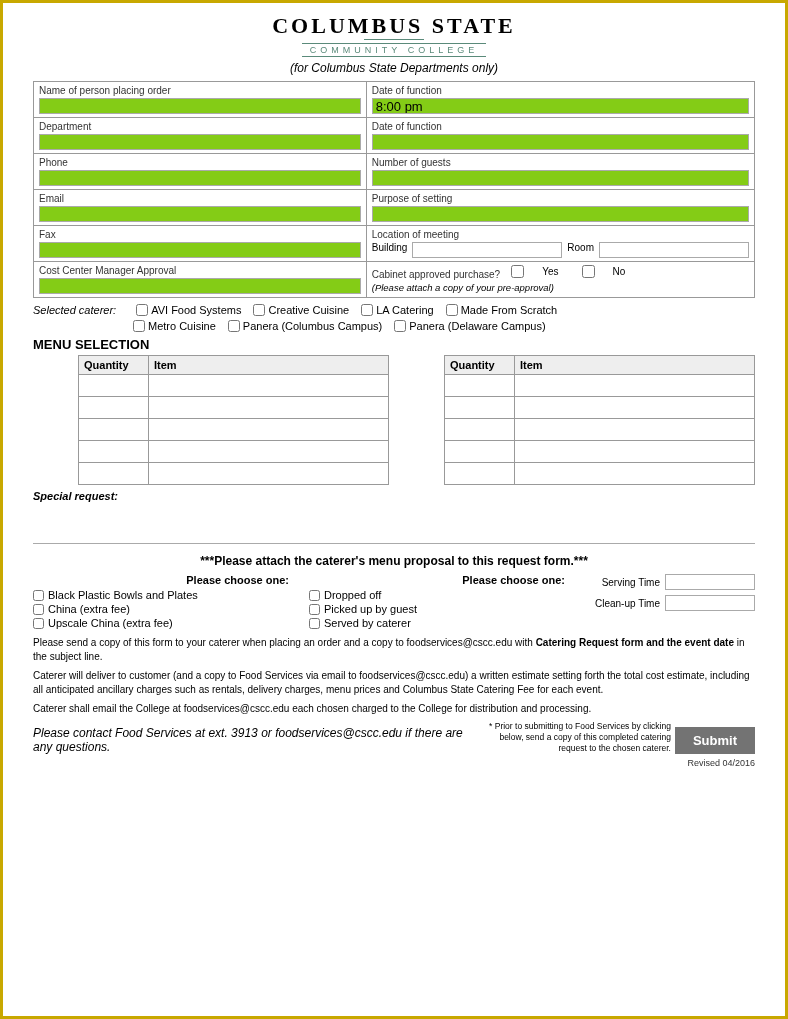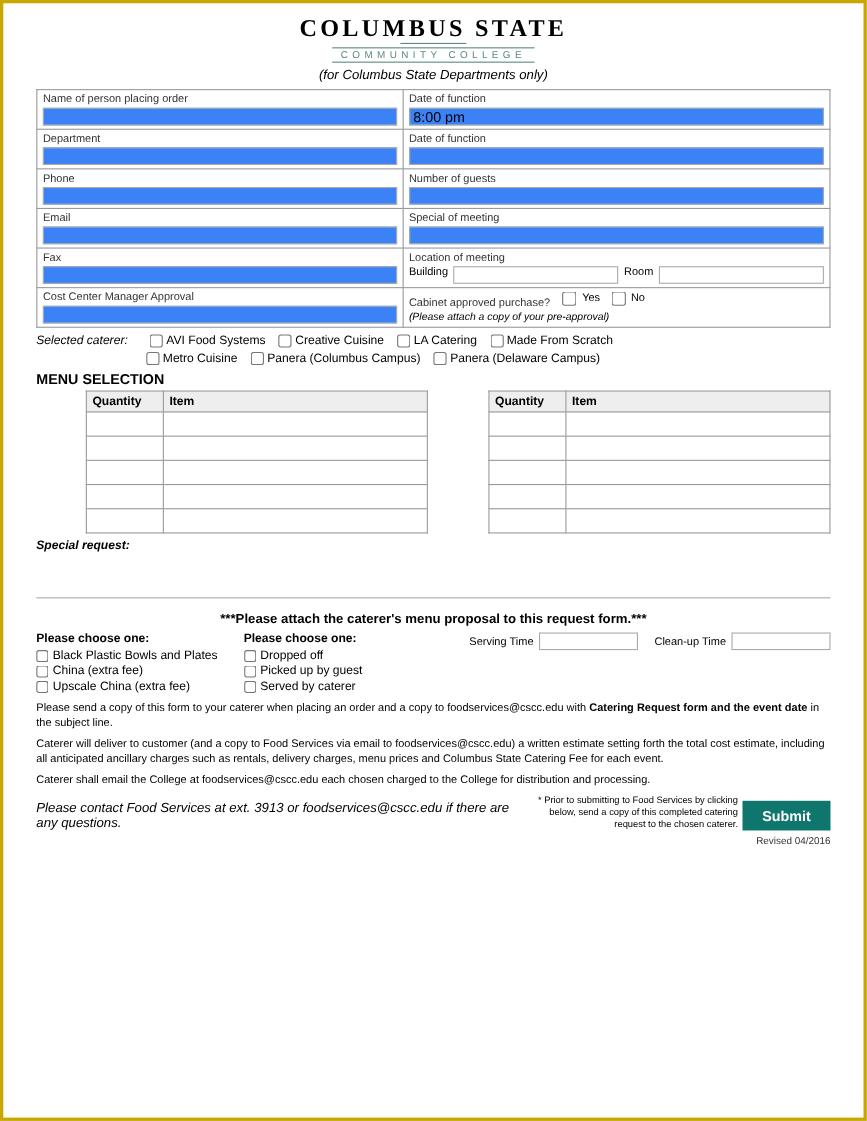--- a/index.html
+++ b/index.html
@@ -62,21 +62,21 @@
     .field-label {
       font-size: 10px;
       color: #333;
       display: block;
       margin-bottom: 2px;
     }
     .field-input {
       width: 100%;
       height: 16px;
       border: 1px solid #aaa;
-      background: #3b82f6;
+      background: #84cc16;
       font-size: 11px;
       padding: 1px 3px;
     }
     .field-input.value {
       font-size: 13px;
       font-weight: normal;
     }
     .left-col { width: 50%; }
     .right-col { width: 50%; }
 
@@ -190,35 +190,37 @@
       margin-bottom: 5px;
       align-items: flex-start;
     }
     .choose-box {
       flex: 1;
     }
     .choose-title {
       font-size: 11px;
       font-weight: bold;
       margin-bottom: 3px;
+      text-align: right;
     }
     .choose-item {
       display: flex;
       align-items: center;
       gap: 4px;
       margin-bottom: 2px;
       font-size: 11px;
     }
     .choose-item input[type="checkbox"] {
       width: 11px;
       height: 11px;
     }
 
     .serving-box {
       display: flex;
+      flex-direction: column;
       gap: 5px;
       justify-content: center;
     }
     .serving-row {
       display: flex;
       align-items: center;
       gap: 5px;
       font-size: 11px;
     }
     .serving-label {
@@ -258,21 +260,21 @@
       align-items: flex-end;
       gap: 4px;
     }
     .small-notice {
       font-size: 8.5px;
       text-align: right;
       max-width: 200px;
       line-height: 1.3;
     }
     .submit-btn {
-      background: #0f766e;
+      background: #737373;
       color: #fff;
       border: none;
       padding: 6px 18px;
       font-size: 13px;
       cursor: pointer;
       font-weight: bold;
     }
     .revised-text {
       font-size: 9px;
       color: #333;
@@ -332,21 +334,21 @@
       <span class="field-label">Number of guests</span>
       <input class="field-input" type="text" style="">
     </td>
   </tr>
   <tr>
     <td>
       <span class="field-label">Email</span>
       <input class="field-input" type="text" style="">
     </td>
     <td>
-      <span class="field-label">Special of meeting</span>
+      <span class="field-label">Purpose of setting</span>
       <input class="field-input" type="text" style="">
     </td>
   </tr>
   <tr>
     <td>
       <span class="field-label">Fax</span>
       <input class="field-input" type="text" style="">
     </td>
     <td>
       <span class="field-label">Location of meeting</span>
@@ -359,21 +361,21 @@
     </td>
   </tr>
   <tr>
     <td>
       <span class="field-label">Cost Center Manager Approval</span>
       <input class="field-input" type="text" style="">
     </td>
     <td>
       <div>
         <span class="field-label" style="display:inline;">Cabinet approved purchase?</span>
-        <span style="margin-left:8px; display:inline-flex; align-items:center; gap:5px; font-size:10px;justify-content:flex-end;">
+        <span style="margin-left:8px; display:inline-flex; align-items:center; gap:18px; font-size:10px;justify-content:flex-end;">
           <input type="checkbox" style="">
           <span>Yes</span>
           <input type="checkbox" style="margin-left: 5px;">
           <span>No</span>
         </span>
       </div>
       <div style="font-size:9.5px; font-style:italic; margin-top:2px;">(Please attach a copy of your pre-approval)</div>
     </td>
   </tr>
 </tbody>

